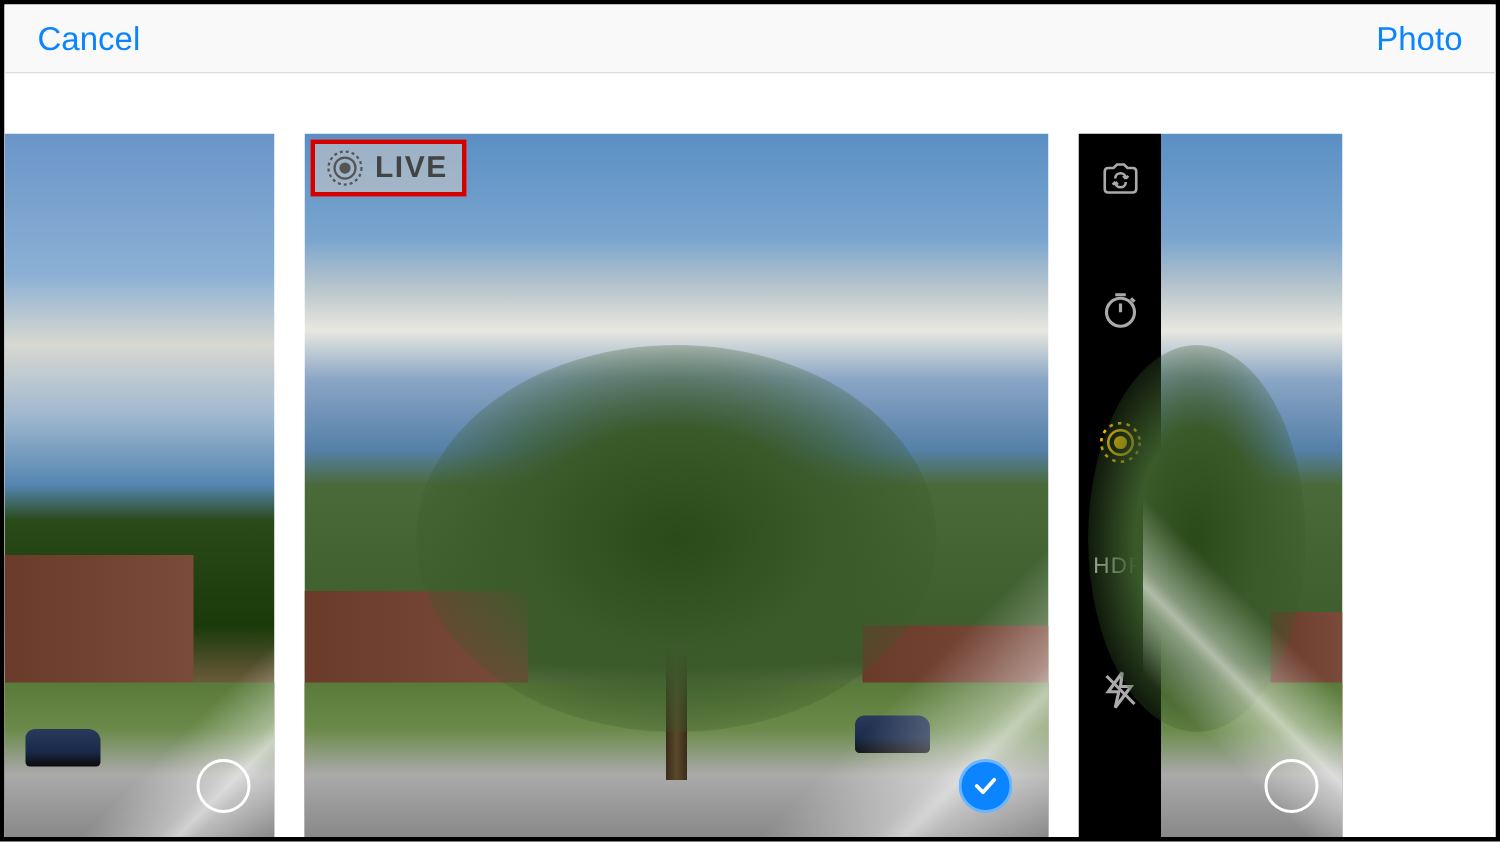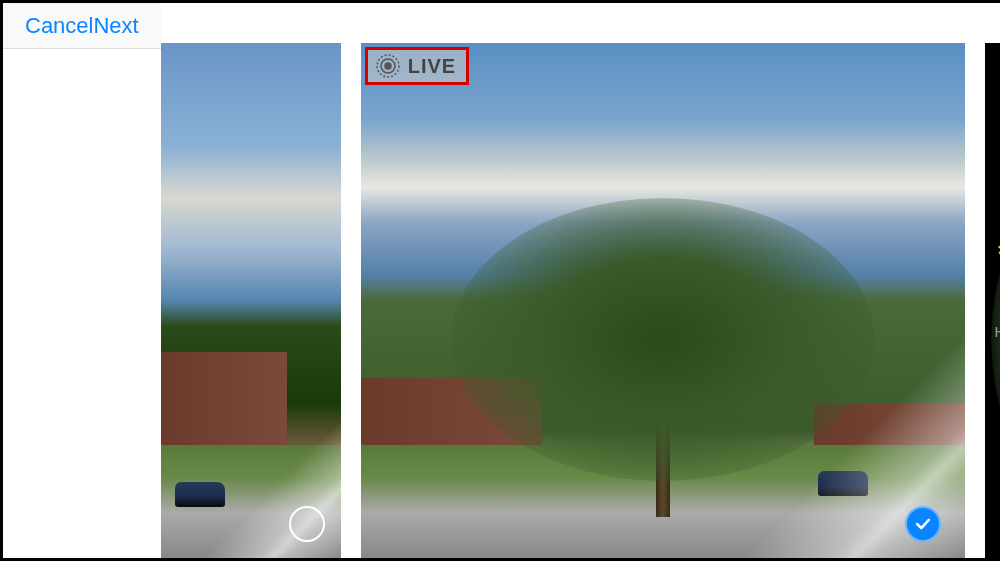--- a/index.html
+++ b/index.html
@@ -18,21 +18,21 @@
     }
     
     .frame {
       position: absolute;
       top: 3px;
       left: 3px;
       right: 3px;
       bottom: 3px;
       background: #fff;
       display: flex;
-      flex-direction: row;
+      flex-direction: column;
     }
     
     .header {
       height: 46px;
       background: #f9f9f9;
       border-bottom: 1px solid #dcdcdc;
       display: flex;
       align-items: center;
       justify-content: space-between;
       padding: 0 22px;
@@ -67,21 +67,21 @@
       position: relative;
       overflow: hidden;
     }
     
     .photo-left {
       width: 180px;
       flex-shrink: 0;
     }
     
     .photo-center {
-      width: 604px;
+      width: 496px;
       flex-shrink: 0;
     }
     
     .photo-right {
       width: 176px;
       flex-shrink: 0;
       display: flex;
     }
     
     .photo-right-controls {
@@ -277,21 +277,21 @@
       border-radius: 6px 8px 3px 3px;
       bottom: 12%;
     }
   </style>
 </head>
 <body>
 
 <div class="frame">
   <div class="header">
     <div class="header-btn">Cancel</div>
-    <div class="header-btn">Next</div>
+    <div class="header-btn">Photo</div>
   </div>
 
   <div class="content">
 
     <div class="photo photo-left">
       <div class="photo-bg"></div>
       <div class="building-left" style="width:70%;height:40%;"></div>
       <div class="ground"></div>
       <div class="car" style="left:8%;bottom:10%;"></div>
       <div class="sunflare"></div>

